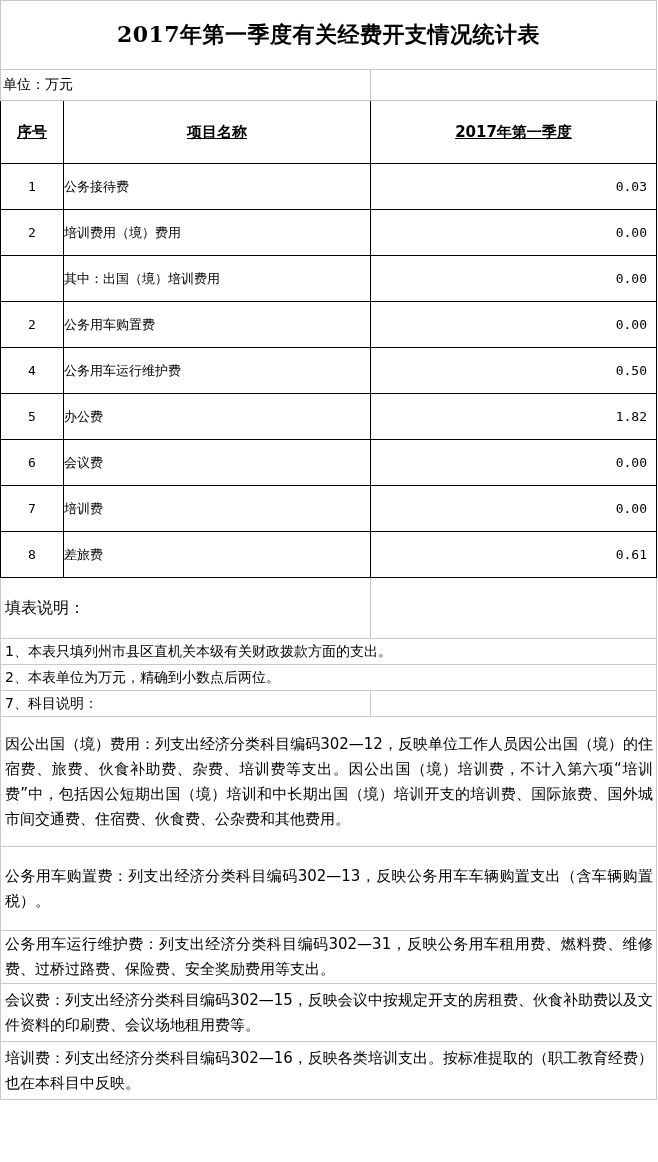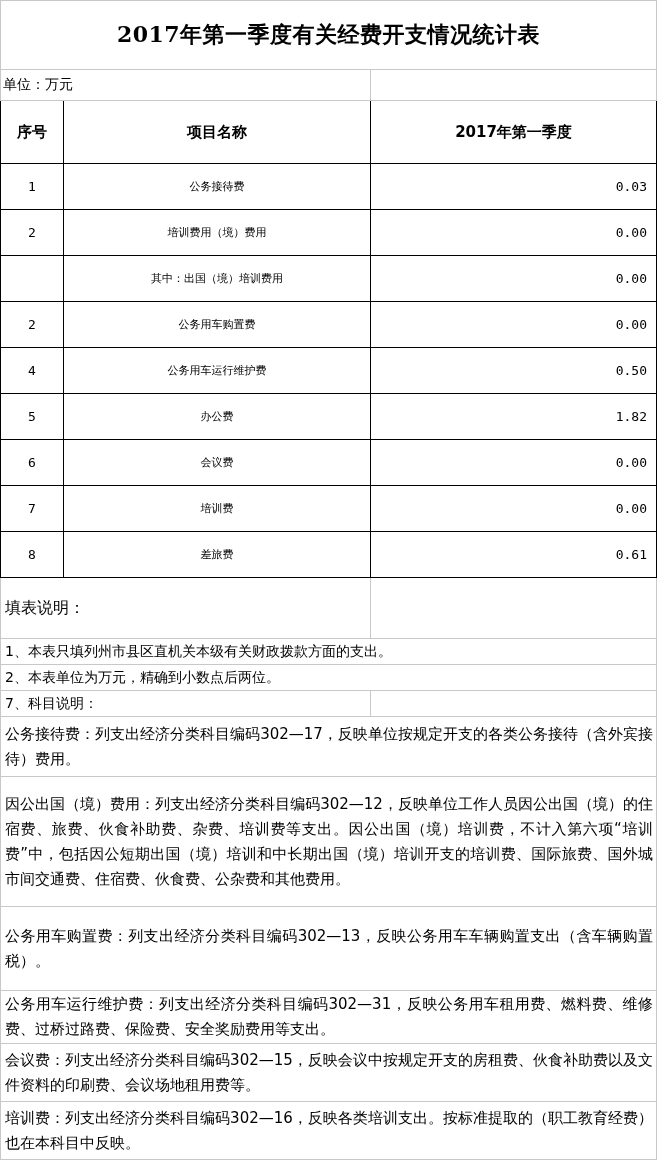--- a/index.html
+++ b/index.html
@@ -51,30 +51,31 @@
     .unit-cell {
       height: 30px;
       font-size: 14px;
       padding-left: 2px !important;
     }
     .hdr-cell {
       height: 62px;
       text-align: center;
       font-size: 15px;
       font-weight: bold;
+      text-decoration: underline;
     }
     .data-row td { height: 45px; }
     .idx {
       text-align: center;
       font-family: "DejaVu Sans Mono", "Liberation Mono", monospace;
       font-size: 13px;
     }
     .name {
-      text-align: center;
-      font-size: 11px;
+      text-align: left;
+      font-size: 13px;
       font-family: Liberation Serif, serif;
     }
     .val {
       text-align: right;
       padding-right: 9px !important;
       font-family: "DejaVu Sans Mono", "Liberation Mono", monospace;
       font-size: 13px;
     }
     .notes-head {
       height: 60px;
@@ -184,23 +185,20 @@
       </tr>
       <tr>
         <td class="g note-line" colspan="3">2、本表单位为万元，精确到小数点后两位。</td>
       </tr>
       <tr>
         <td class="g note-line" colspan="2">7、科目说明：</td>
         <td class="g"></td>
       </tr>
 
       <tr>
-        <td class="g desc desc-1" colspan="3">公务接待费：列支出经济分类科目编码302—17，反映单位按规定开支的各类公务接待（含外宾接待）费用。</td>
-      </tr>
-      <tr>
         <td class="g desc desc-2" colspan="3">因公出国（境）费用：列支出经济分类科目编码302—12，反映单位工作人员因公出国（境）的住宿费、旅费、伙食补助费、杂费、培训费等支出。因公出国（境）培训费，不计入第六项“培训费”中，包括因公短期出国（境）培训和中长期出国（境）培训开支的培训费、国际旅费、国外城市间交通费、住宿费、伙食费、公杂费和其他费用。</td>
       </tr>
       <tr>
         <td class="g desc desc-3" colspan="3">公务用车购置费：列支出经济分类科目编码302—13，反映公务用车车辆购置支出（含车辆购置税）。</td>
       </tr>
       <tr>
         <td class="g desc desc-4" colspan="3">公务用车运行维护费：列支出经济分类科目编码302—31，反映公务用车租用费、燃料费、维修费、过桥过路费、保险费、安全奖励费用等支出。</td>
       </tr>
       <tr>
         <td class="g desc desc-5" colspan="3">会议费：列支出经济分类科目编码302—15，反映会议中按规定开支的房租费、伙食补助费以及文件资料的印刷费、会议场地租用费等。</td>

